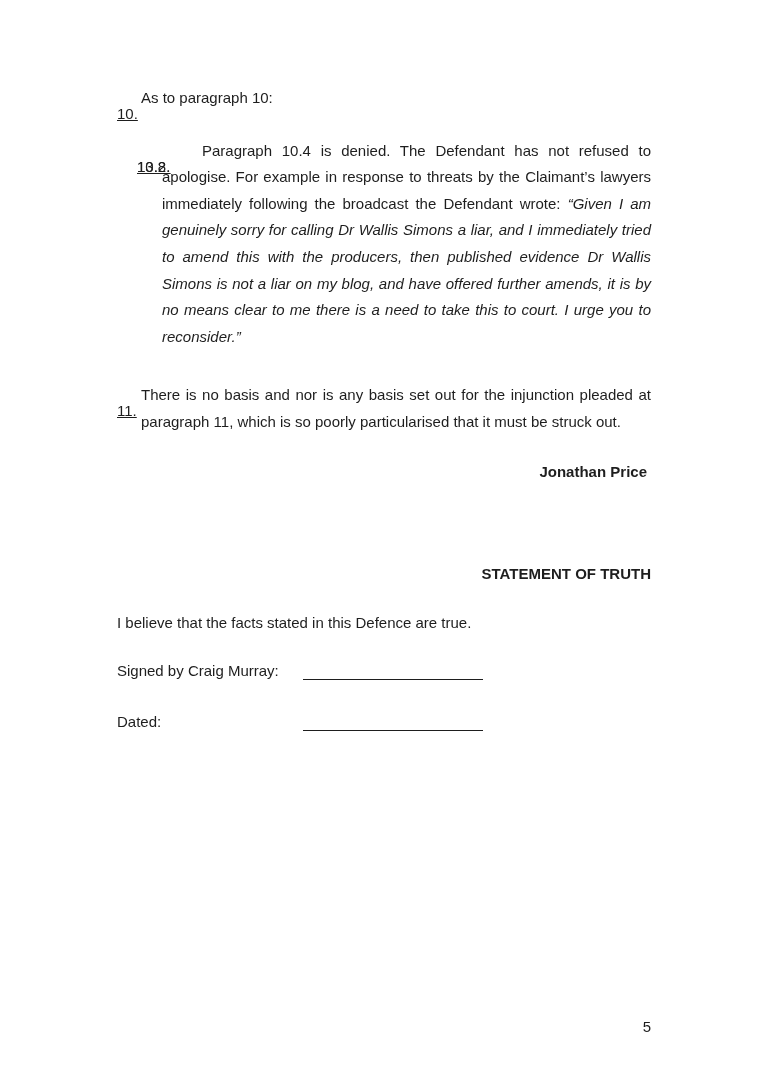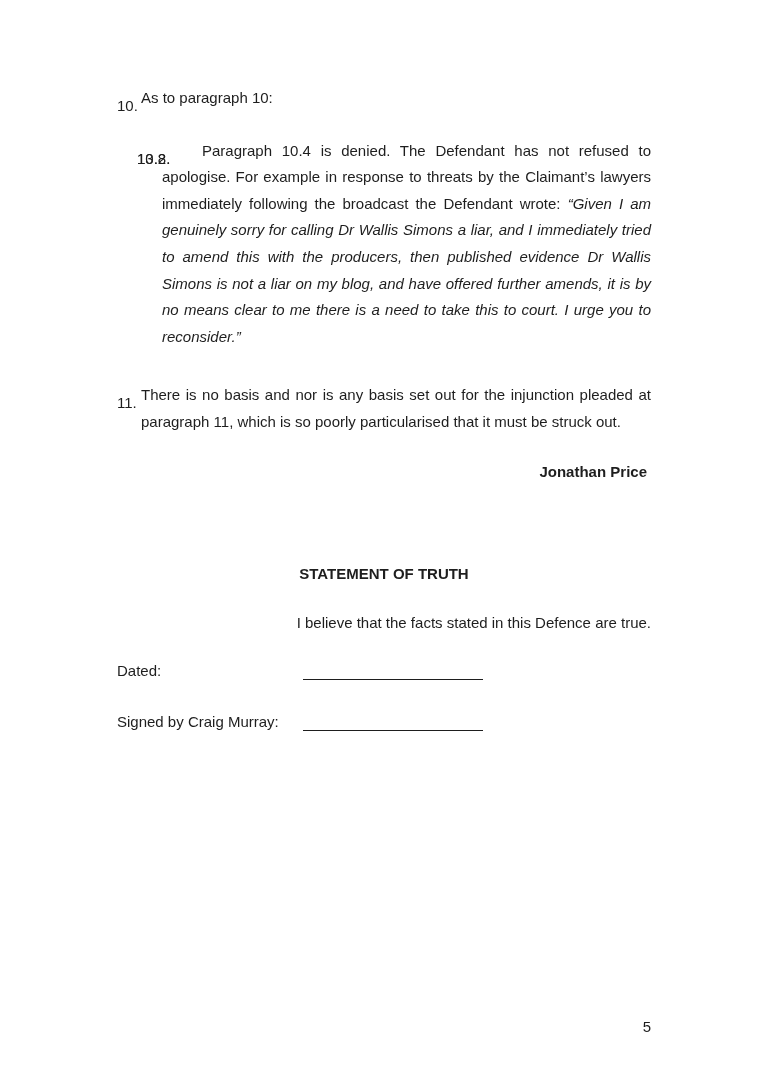--- a/index.html
+++ b/index.html
@@ -24,47 +24,48 @@
     top: 85px;
     width: 534px;
   }
   .para {
     position: relative;
     text-align: justify;
     margin: 0 0 23px 0;
   }
   .para .num {
     position: absolute;
-    top: 8px;
+    top: 16px;
     text-indent: 0;
+    text-decoration: underline;
   }
   .p-main {
     padding-left: 24px;
   }
   .p-main .num { left: 0; }
   .p-main.first { margin-bottom: 26px; }
   .p-sub {
     padding-left: 45px;
     text-indent: 40px;
   }
   .p-sub .num { left: 20px; }
   .p-sub.last-sub { margin-bottom: 32px; }
   .quote { font-style: italic; }
   .signoff {
     text-align: right;
     font-weight: bold;
     margin: 0 4px 76px 0;
   }
   .heading {
-    text-align: center;
+    text-align: right;
     font-weight: bold;
     margin: 0 0 22px 0;
   }
   .statement {
-    text-align: right;
+    text-align: left;
     margin: 0 0 22px 0;
   }
   .sig-row {
     position: relative;
     margin: 0 0 24px 0;
   }
   .sig-line {
     position: absolute;
     left: 186px;
     top: 21px;
@@ -106,25 +107,25 @@
       <span>There is no basis and nor is any basis set out for the injunction pleaded at paragraph 11, which is so poorly particularised that it must be struck out.</span>
     </div>
 
     <div class="signoff">Jonathan Price</div>
 
     <div class="heading">STATEMENT OF TRUTH</div>
 
     <div class="statement">I believe that the facts stated in this Defence are true.</div>
 
     <div class="sig-row">
-      <span>Dated:</span>
+      <span>Signed by Craig Murray:</span>
       <span class="sig-line"></span>
     </div>
 
     <div class="sig-row">
-      <span>Signed by Craig Murray:</span>
+      <span>Dated:</span>
       <span class="sig-line"></span>
     </div>
 
   </div>
 
   <div class="page-num">5</div>
 </div>
 
 </body></html>

